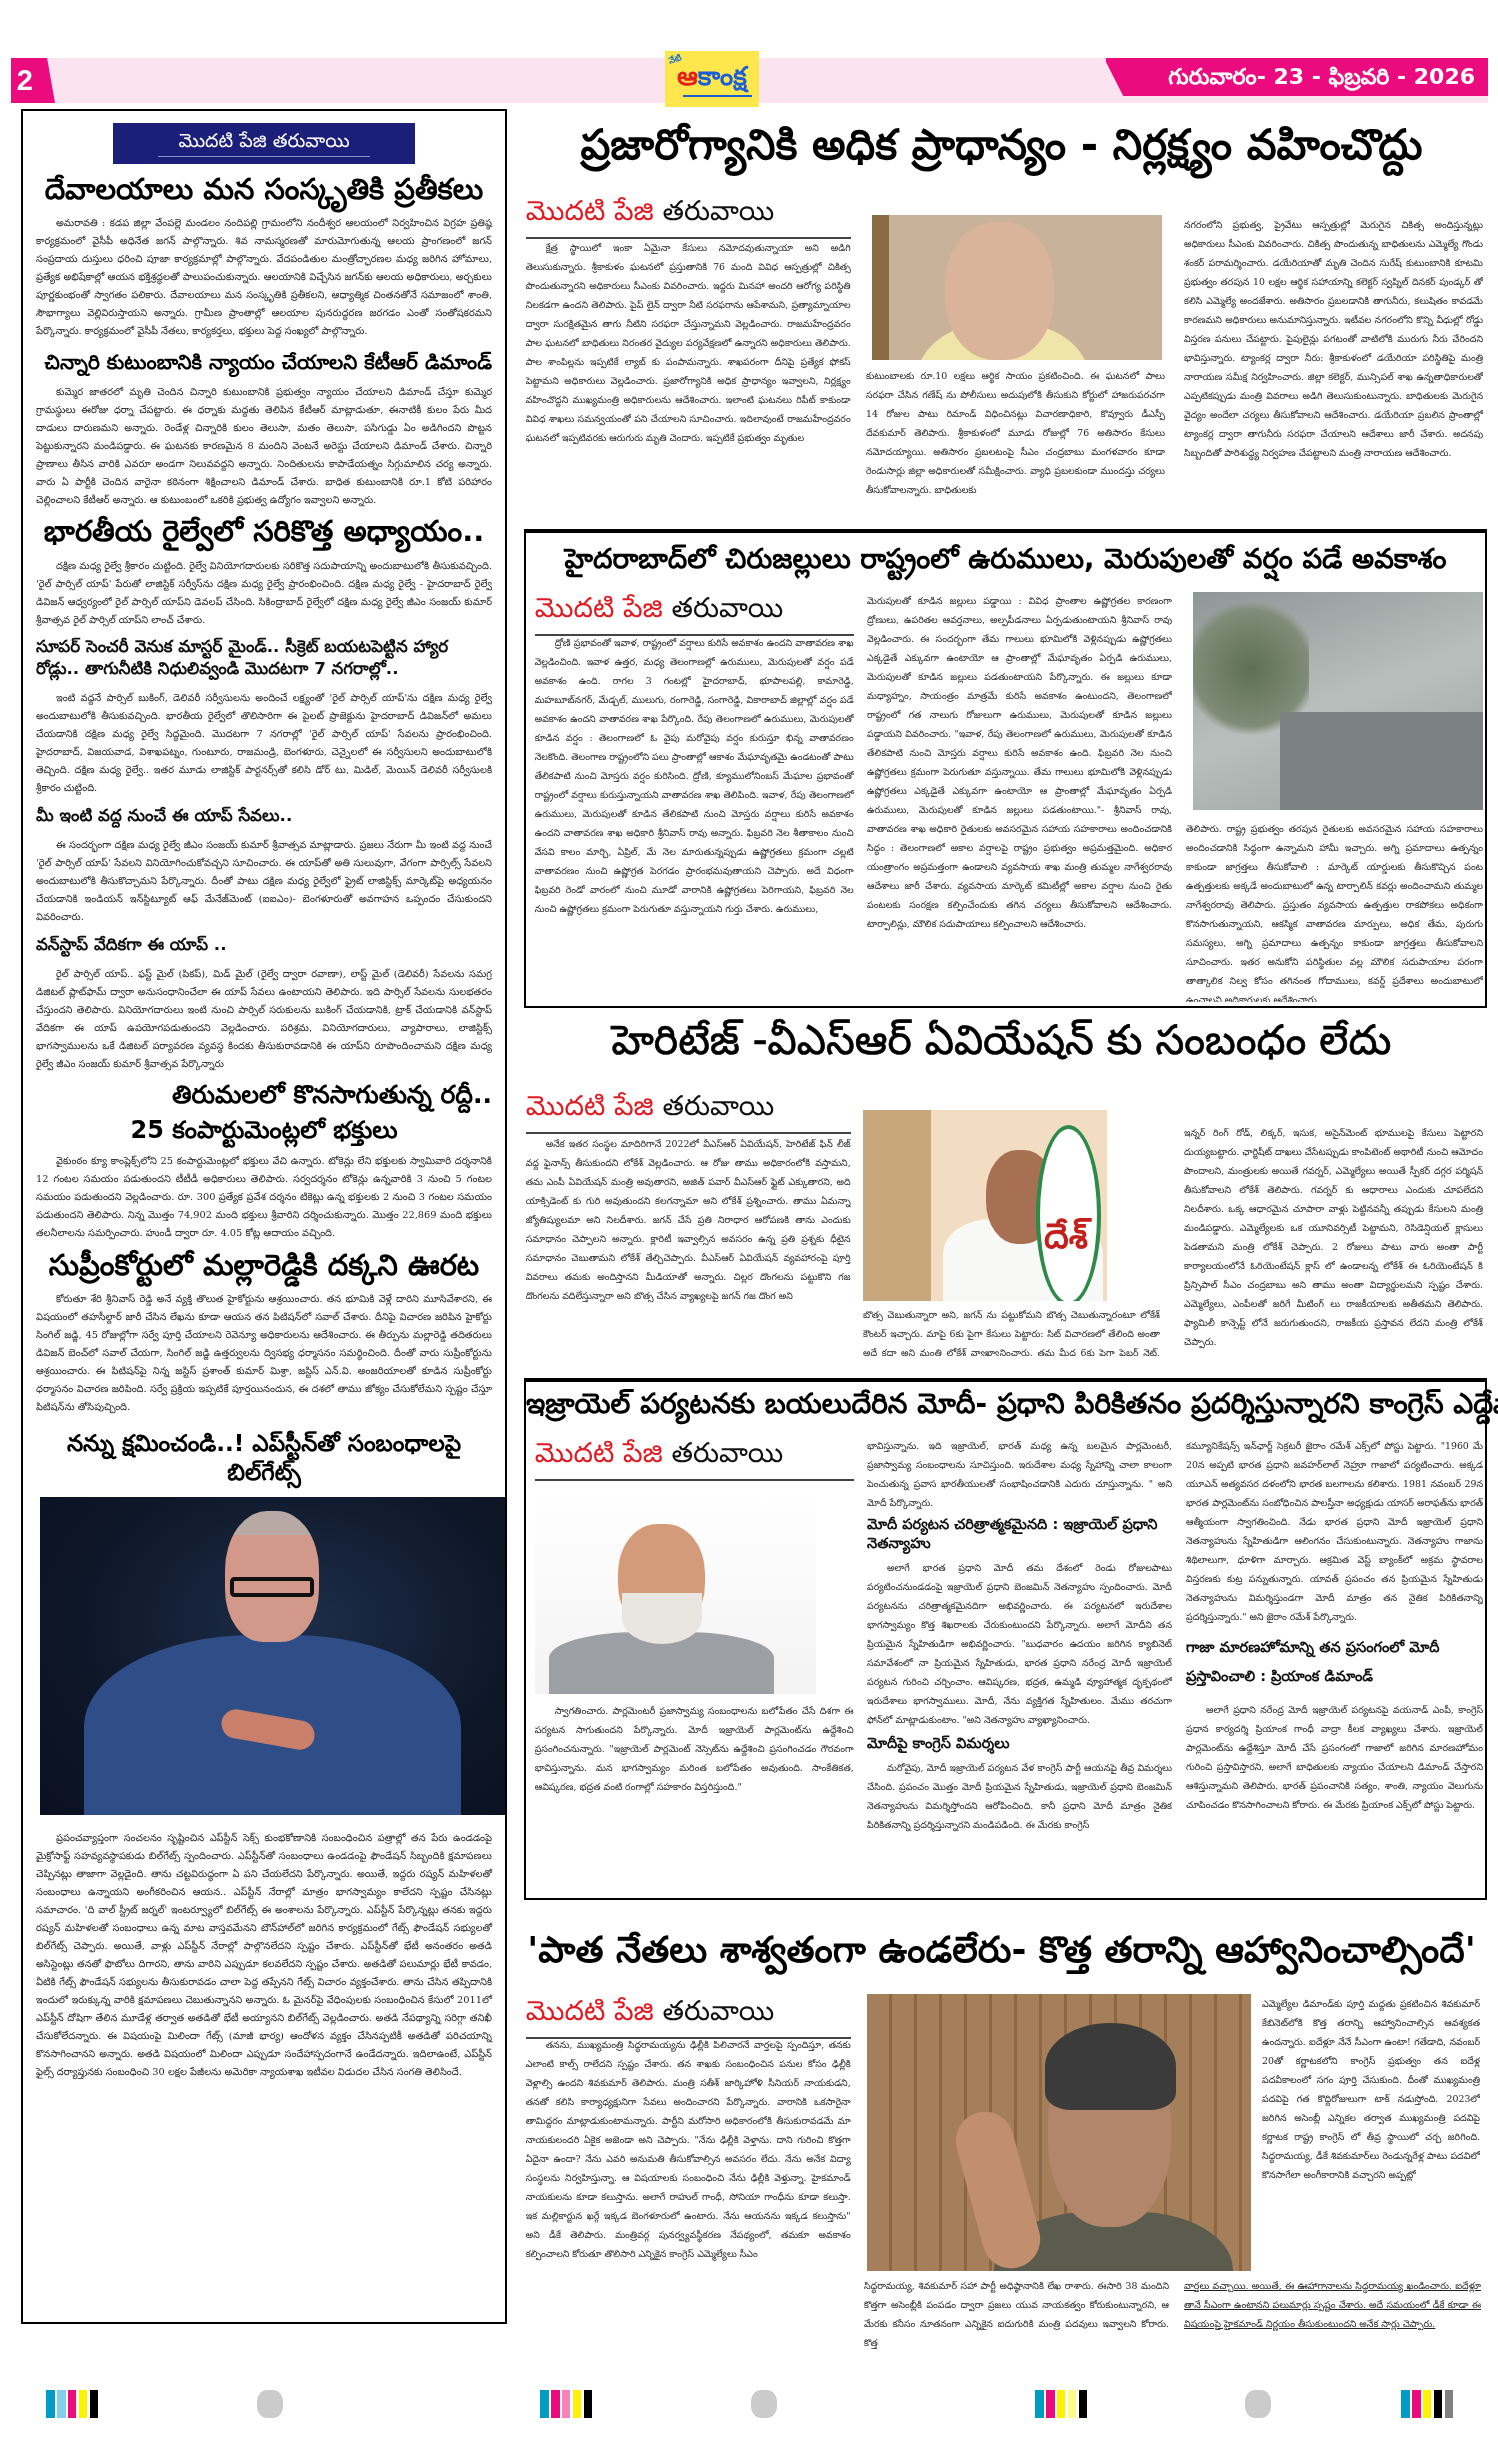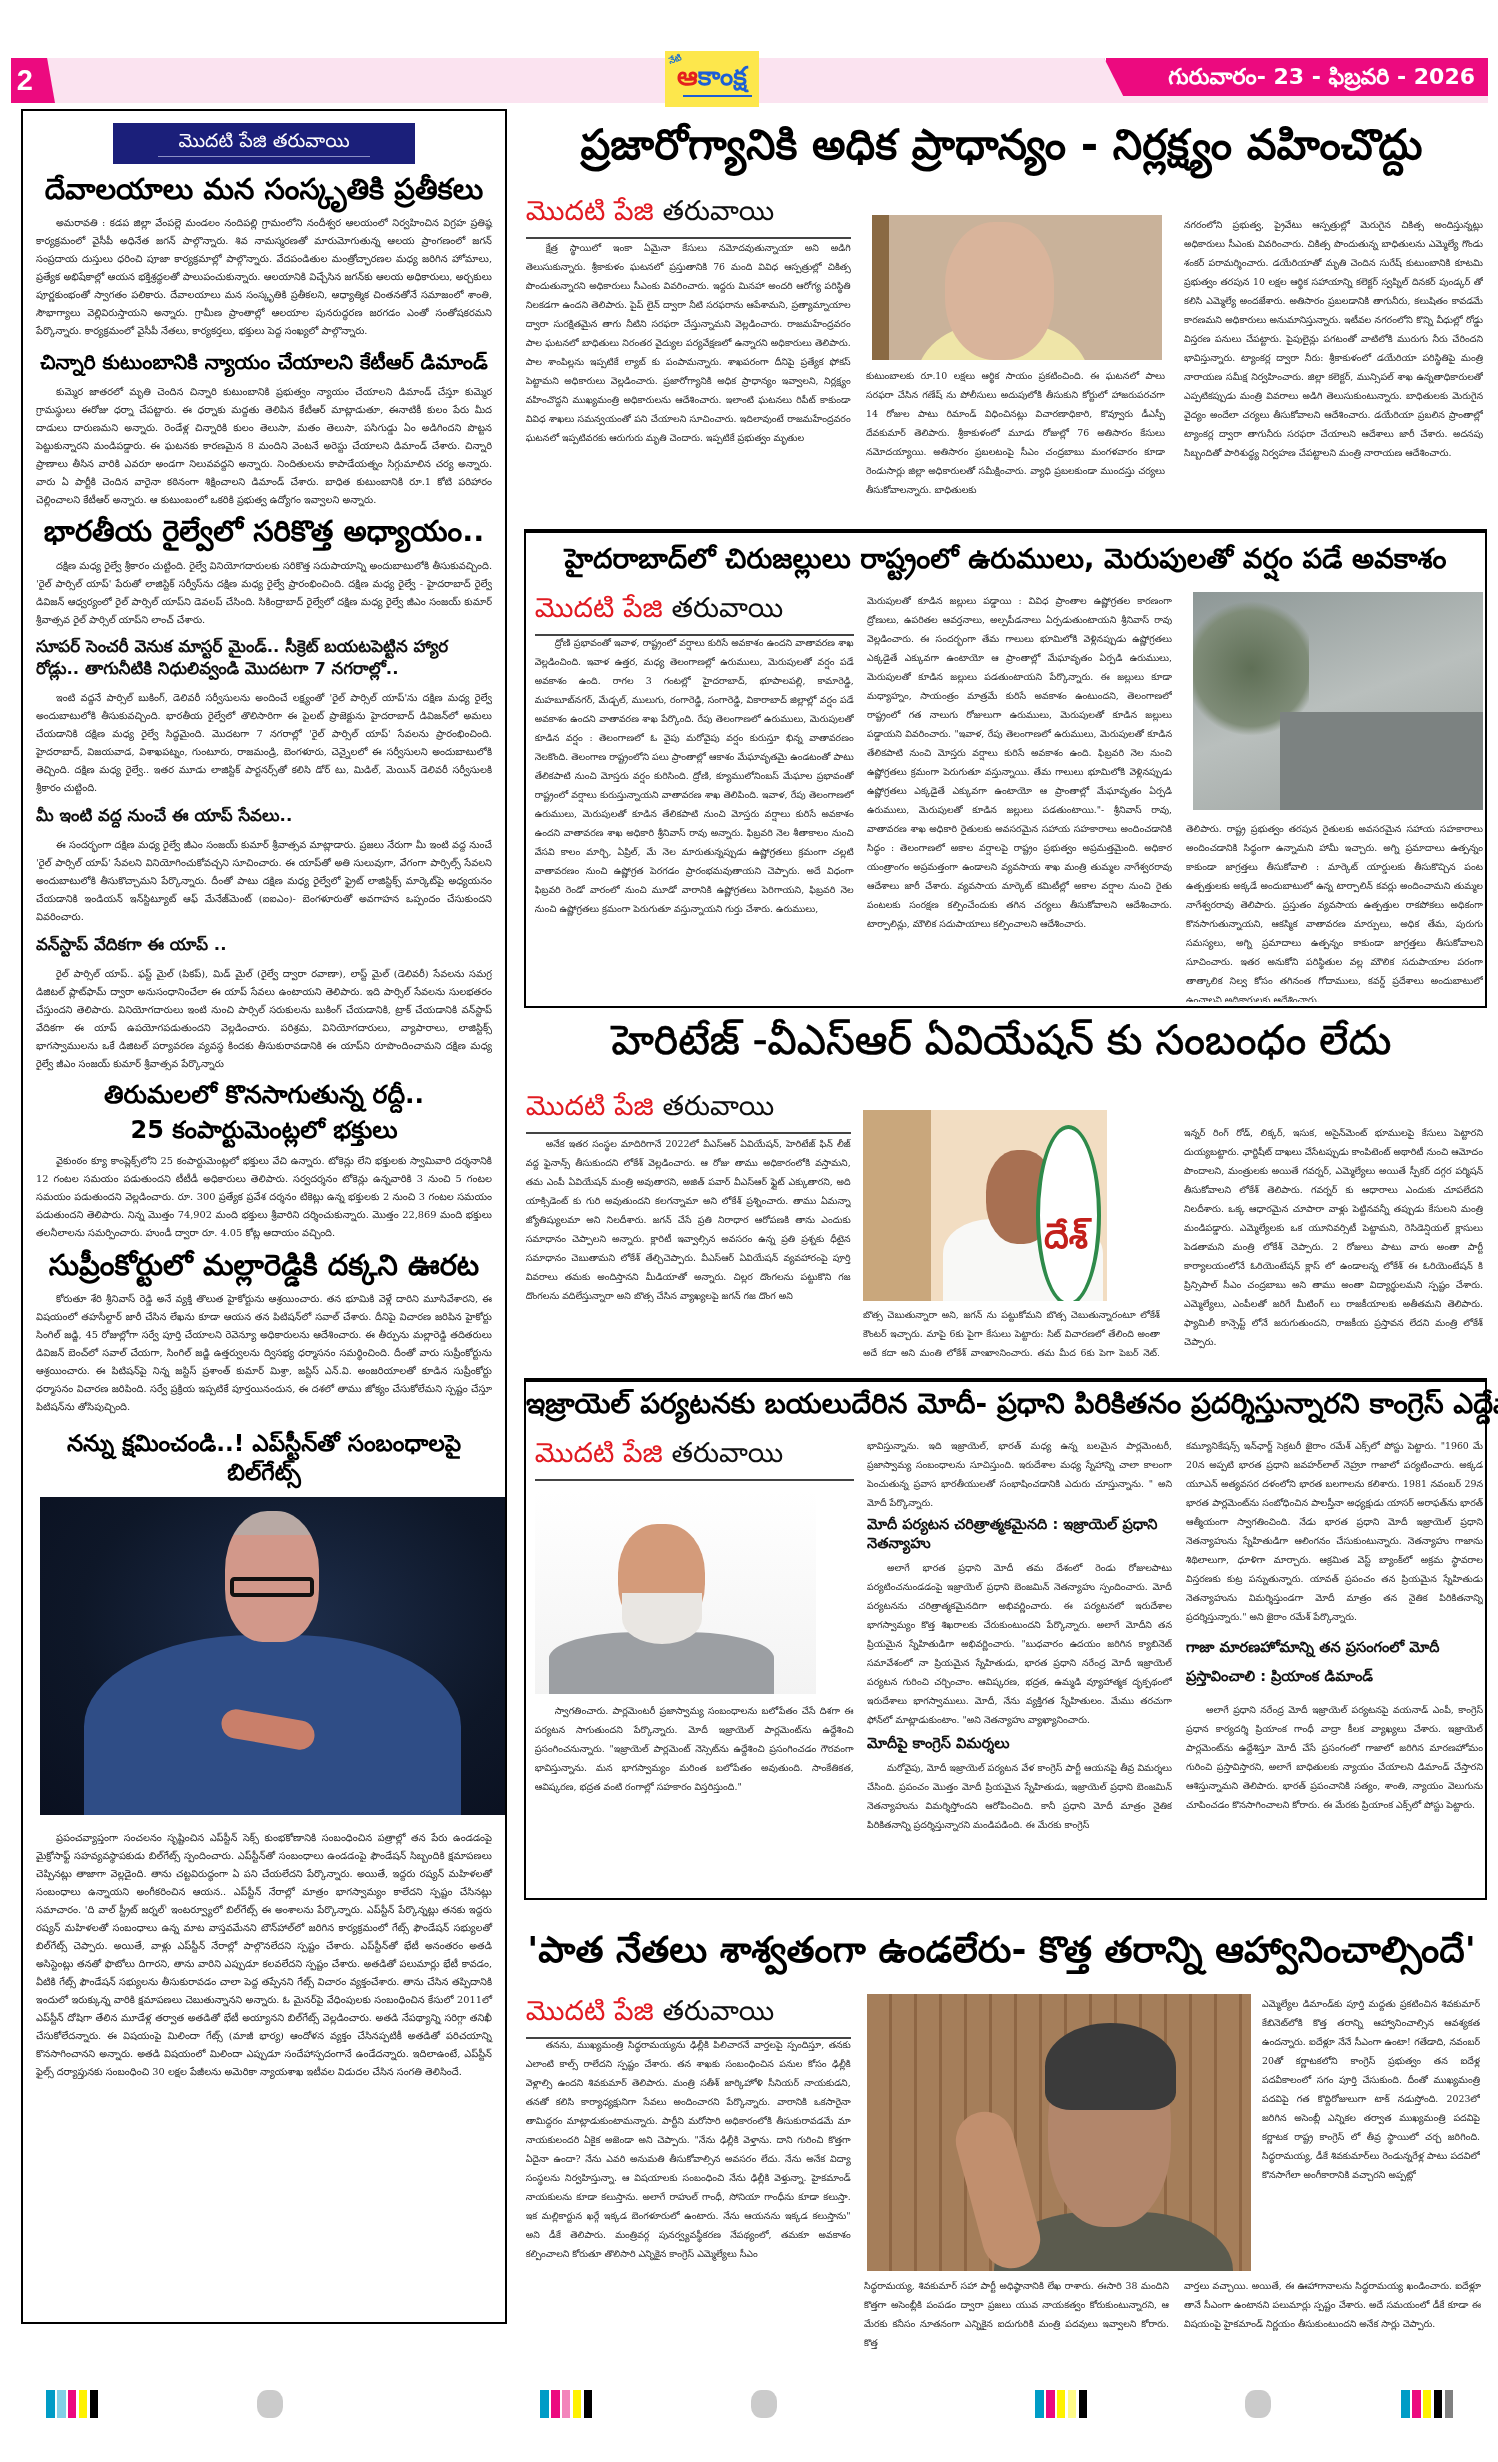--- a/index.html
+++ b/index.html
@@ -21,21 +21,21 @@
     color: #fff; font: bold 22px "DejaVu Sans", sans-serif; line-height: 38px; text-align: right; padding-right: 13px;
     clip-path: polygon(0 0, 100% 0, 100% 100%, 5% 100%); border-left: 2.2px solid #fff; }
 
   
   .left-col { position: absolute; left: 21px; top: 109px; width: 486px; height: 2215px; border: 2.2px solid #000; border-right: 2.2px solid #000; padding: 0 13px; overflow: hidden; }
   .navy-tag { width: 302px; height: 41px; margin: 11.6px auto 7.3px; background: #1b1f7a; color: #fff;
     font: 19px "DejaVu Sans", sans-serif; text-align: center; line-height: 35px; position: relative; }
   .navy-tag::after { content: ""; position: absolute; left: 45px; right: 45px; bottom: 7.3px; height: 0.7px; background: #8b8fc4; }
   .lh { font-weight: bold; text-align: center; color: #000; line-height: 1.25; margin: 4.4px 0 7.3px; font-family: "DejaVu Sans", sans-serif; }
   .lh.xl { font-size: 29px; }
-  .lh.l { font-size: 20px; }
+  .lh.l { font-size: 20px; text-align: right; }
   .lh.xxl { font-size: 24px; }
   .sh { font-weight: bold; font-size: 16.7px; margin: 7.3px 0 10px; line-height: 1.3; }
   .body-text { font: 9.8px/18px "DejaVu Serif", serif; text-align: justify; text-indent: 20px; color: #222; }
   .photo-bill { width: 468px; height: 318px; margin: 10px 0 14.5px 4.4px; position: relative; overflow: hidden;
     background: radial-gradient(ellipse at 55% 40%, #1d2d4a 0%, #0e1728 60%, #0a1020 100%); }
   .photo-bill .head { position: absolute; left: 185px; top: 14.5px; width: 94px; height: 131px; border-radius: 45% 45% 40% 40%; background: linear-gradient(#b8a9a4 0 18%, #d2988a 18% 100%); }
   .photo-bill .glasses { position: absolute; left: 190px; top: 80px; width: 84px; height: 20px; border: 4.4px solid #111; border-radius: 4.4px; }
   .photo-bill .body { position: absolute; left: 44px; top: 138px; width: 377px; height: 203px; border-radius: 45% 45% 0 0; background: #2f4d86; }
   .photo-bill .hand { position: absolute; left: 181px; top: 218px; width: 94px; height: 29px; border-radius: 14.5px; background: #c97f6a; transform: rotate(10deg); }
 
@@ -216,21 +216,21 @@
   </div>
   <div class="col indent" style="left:8.7px;top:114px;width:325px;height:297px;">తనను, ముఖ్యమంత్రి సిద్ధరామయ్యను ఢిల్లీకి పిలిచారనే వార్తలపై స్పందిస్తూ, తనకు ఎలాంటి కాల్స్ రాలేదని స్పష్టం చేశారు. తన శాఖకు సంబంధించిన పనుల కోసం ఢిల్లీకి వెళ్లాల్సి ఉందని శివకుమార్ తెలిపారు. మంత్రి సతీశ్ జార్కిహోళి సీనియర్ నాయకుడని, తనతో కలిసి కార్యాధ్యక్షునిగా సేవలు అందించారని పేర్కొన్నారు. వారానికి ఒకసారైనా తామిద్దరం మాట్లాడుకుంటామన్నారు. పార్టీని మరోసారి అధికారంలోకి తీసుకురావడమే మా నాయకులందరి ఏకైక అజెండా అని చెప్పారు. "నేను ఢిల్లీకి వెళ్తాను. దాని గురించి కొత్తగా ఏదైనా ఉందా? నేను ఎవరి అనుమతి తీసుకోవాల్సిన అవసరం లేదు. నేను అనేక విద్యా సంస్థలను నిర్వహిస్తున్నా. ఆ విషయాలకు సంబంధించి నేను ఢిల్లీకి వెళ్తున్నా. హైకమాండ్ నాయకులను కూడా కలుస్తాను. అలాగే రాహుల్ గాంధీ, సోనియా గాంధీను కూడా కలుస్తా. ఇక మల్లికార్జున ఖర్గే ఇక్కడ బెంగళూరులో ఉంటారు. నేను ఆయనను ఇక్కడ కలుస్తాను" అని డీకే తెలిపారు. మంత్రివర్గ పునర్వ్యవస్థీకరణ నేపథ్యంలో, తమకూ అవకాశం కల్పించాలని కోరుతూ తొలిసారి ఎన్నికైన కాంగ్రెస్ ఎమ్మెల్యేలు సీఎం</div>
   <div class="photo ph-dks" style="left:350px;top:73px;width:384px;height:277px;">
       <div class="s"></div>
       <div class="p"></div>
       <div class="hair"></div>
       <div class="hand"></div>
     </div>
   <div class="col" style="left:347px;top:355px;width:305px;height:80px;">సిద్ధరామయ్య, శివకుమార్ సహా పార్టీ అధిష్ఠానానికి లేఖ రాశారు. ఈసారి 38 మందిని కొత్తగా అసెంబ్లీకి పంపడం ద్వారా ప్రజలు యువ నాయకత్వం కోరుకుంటున్నారని, ఆ మేరకు కనీసం నూతనంగా ఎన్నికైన ఐదుగురికి మంత్రి పదవులు ఇవ్వాలని కోరారు. కొత్త</div>
   <div class="col" style="left:745px;top:73px;width:218px;height:277px;">ఎమ్మెల్యేల డిమాండ్‌కు పూర్తి మద్దతు ప్రకటించిన శివకుమార్ కేబినెట్‌లోకి కొత్త తరాన్ని ఆహ్వానించాల్సిన ఆవశ్యకత ఉందన్నారు. ఐదేళ్లూ నేనే సీఎంగా ఉంటా! గతేడాది, నవంబర్ 20తో కర్ణాటకలోని కాంగ్రెస్ ప్రభుత్వం తన ఐదేళ్ల పదవీకాలంలో సగం పూర్తి చేసుకుంది. దీంతో ముఖ్యమంత్రి పదవిపై గత కొద్దిరోజులుగా టాక్ నడుస్తోంది. 2023లో జరిగిన అసెంబ్లీ ఎన్నికల తర్వాత ముఖ్యమంత్రి పదవిపై కర్ణాటక రాష్ట్ర కాంగ్రెస్ లో తీవ్ర స్థాయిలో చర్చ జరిగింది. సిద్ధరామయ్య, డీకే శివకుమార్‌లు రెండున్నరేళ్ల పాటు పదవిలో కొనసాగేలా అంగీకారానికి వచ్చారని అప్పట్లో</div>
-  <div class="col" style="left:667px;top:355px;width:297px;height:80px;">వార్తలు వచ్చాయి. అయితే, ఈ ఊహాగానాలను సిద్ధరామయ్య ఖండించారు. ఐదేళ్లూ తానే సీఎంగా ఉంటానని పలుమార్లు స్పష్టం చేశారు. అదే సమయంలో డీకే కూడా ఈ విషయంపై హైకమాండ్ నిర్ణయం తీసుకుంటుందని అనేక సార్లు చెప్పారు.</div>
+  <div class="col" style="left:667px;top:355px;width:297px;height:80px;text-decoration:underline;">వార్తలు వచ్చాయి. అయితే, ఈ ఊహాగానాలను సిద్ధరామయ్య ఖండించారు. ఐదేళ్లూ తానే సీఎంగా ఉంటానని పలుమార్లు స్పష్టం చేశారు. అదే సమయంలో డీకే కూడా ఈ విషయంపై హైకమాండ్ నిర్ణయం తీసుకుంటుందని అనేక సార్లు చెప్పారు.</div>
 </div>
 
 <div class="regmarks" style="left:46px;">
     <span style="background: rgb(0, 156, 198);"></span>
     <span style="background: rgb(130, 208, 230);"></span>
     <span style="background: rgb(236, 10, 127);"></span>
     <span style="background: rgb(255, 242, 0);"></span>
     <span style="background: rgb(0, 0, 0);"></span>
   </div>
 <div class="oval" style="left:257px;"></div>

